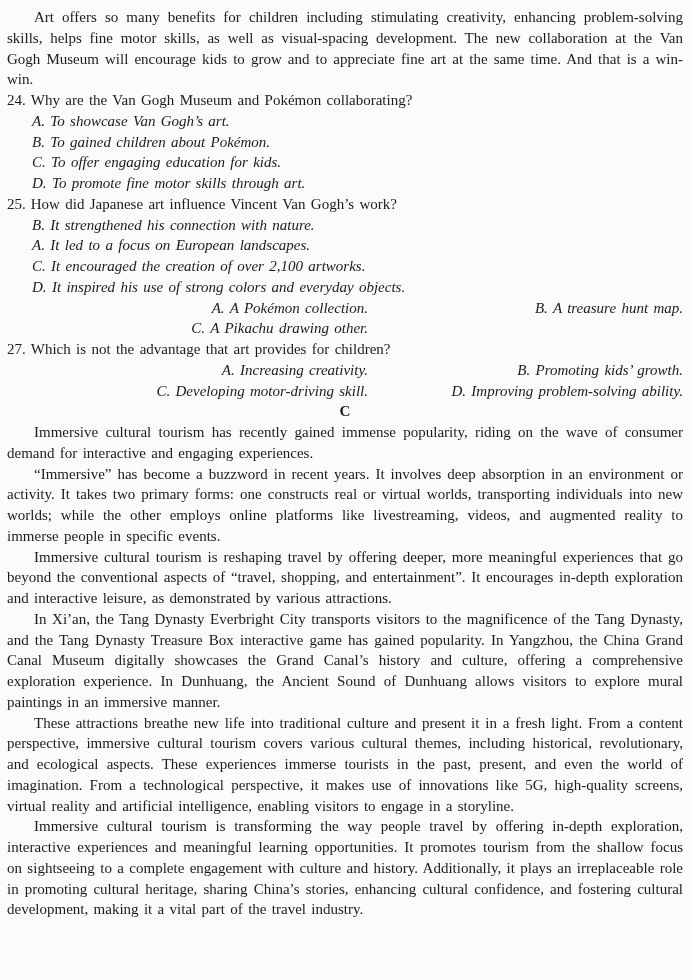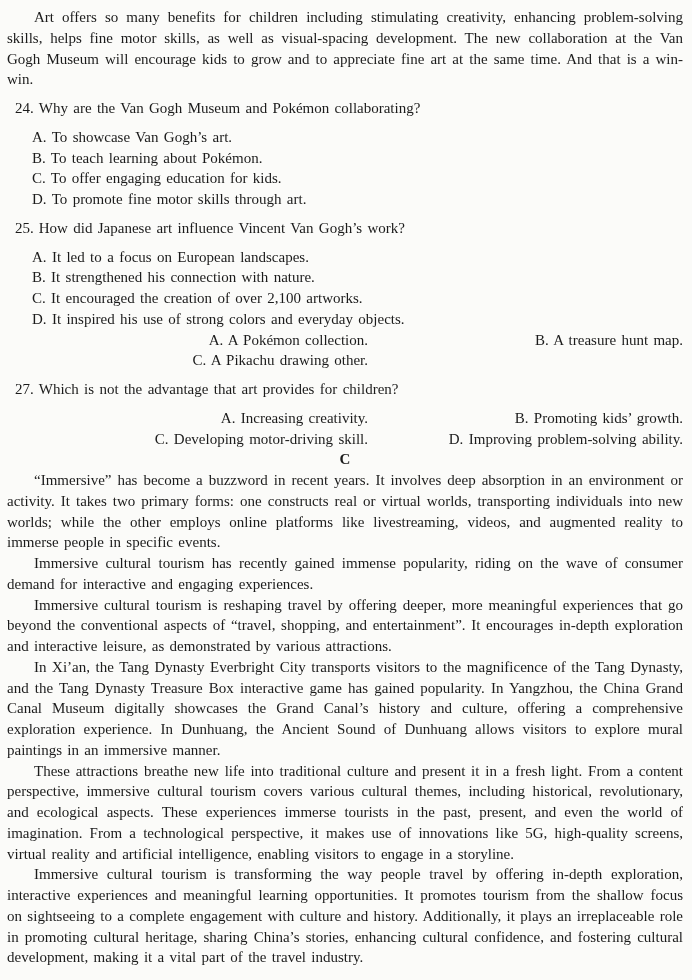--- a/index.html
+++ b/index.html
@@ -16,23 +16,23 @@
     box-sizing: border-box;
     padding: 7px 9px 0 7px;
     overflow: hidden;
     word-spacing: 1.6px;
   }
   .para {
     margin: 0;
     text-align: justify;
   }
   .indent { text-indent: 27px; }
-  .q-stem { margin: 8px; }
+  .q-stem { margin: 0; }
   .q-num { margin-right: 5px; }
-  .opt { padding-left: 25px; }
+  .opt { padding-left: 25px; font-style: italic; }
   .opt-grid {
     display: grid;
     grid-template-columns: 336px 1fr;
     padding-left: 25px;
     text-align: right;
   }
   .opt-grid .opt { padding-left: 0; }
   .sec-label {
     text-align: center;
     font-weight: bold;
@@ -42,29 +42,29 @@
 </head>
 <body>
 
 <div class="page">
 
   <p class="para indent">Art offers so many benefits for children including stimulating creativity, enhancing problem-solving skills, helps fine motor skills, as well as visual-spacing development. The new collaboration at the Van Gogh Museum will encourage kids to grow and to appreciate fine art at the same time. And that is a win-win.</p>
 
   <div>
     <p class="q-stem"><span class="q-num">24.</span><span>Why are the Van Gogh Museum and Pokémon collaborating?</span></p>
     <div class="opt">A. To showcase Van Gogh’s art.</div>
-    <div class="opt">B. To teach learning about Pokémon.</div>
+    <div class="opt">B. To gained children about Pokémon.</div>
     <div class="opt">C. To offer engaging education for kids.</div>
     <div class="opt">D. To promote fine motor skills through art.</div>
   </div>
 
   <div>
     <p class="q-stem"><span class="q-num">25.</span><span>How did Japanese art influence Vincent Van Gogh’s work?</span></p>
+    <div class="opt">B. It strengthened his connection with nature.</div>
     <div class="opt">A. It led to a focus on European landscapes.</div>
-    <div class="opt">B. It strengthened his connection with nature.</div>
     <div class="opt">C. It encouraged the creation of over 2,100 artworks.</div>
     <div class="opt">D. It inspired his use of strong colors and everyday objects.</div>
   </div>
 
   <div>
     <div class="opt-grid">
       <div class="opt">A. A Pokémon collection.</div>
       <div class="opt">B. A treasure hunt map.</div>
       <div class="opt">C. A Pikachu drawing other.</div>
     </div>
@@ -75,20 +75,20 @@
     <div class="opt-grid">
       <div class="opt">A. Increasing creativity.</div>
       <div class="opt">B. Promoting kids’ growth.</div>
       <div class="opt">C. Developing motor-driving skill.</div>
       <div class="opt">D. Improving problem-solving ability.</div>
     </div>
   </div>
 
   <p class="sec-label">C</p>
 
+  <p class="para indent">Immersive cultural tourism has recently gained immense popularity, riding on the wave of consumer demand for interactive and engaging experiences.</p>
   <p class="para indent">“Immersive” has become a buzzword in recent years. It involves deep absorption in an environment or activity. It takes two primary forms: one constructs real or virtual worlds, transporting individuals into new worlds; while the other employs online platforms like livestreaming, videos, and augmented reality to immerse people in specific events.</p>
-  <p class="para indent">Immersive cultural tourism has recently gained immense popularity, riding on the wave of consumer demand for interactive and engaging experiences.</p>
   <p class="para indent">Immersive cultural tourism is reshaping travel by offering deeper, more meaningful experiences that go beyond the conventional aspects of “travel, shopping, and entertainment”. It encourages in-depth exploration and interactive leisure, as demonstrated by various attractions.</p>
   <p class="para indent">In Xi’an, the Tang Dynasty Everbright City transports visitors to the magnificence of the Tang Dynasty, and the Tang Dynasty Treasure Box interactive game has gained popularity. In Yangzhou, the China Grand Canal Museum digitally showcases the Grand Canal’s history and culture, offering a comprehensive exploration experience. In Dunhuang, the Ancient Sound of Dunhuang allows visitors to explore mural paintings in an immersive manner.</p>
   <p class="para indent">These attractions breathe new life into traditional culture and present it in a fresh light. From a content perspective, immersive cultural tourism covers various cultural themes, including historical, revolutionary, and ecological aspects. These experiences immerse tourists in the past, present, and even the world of imagination. From a technological perspective, it makes use of innovations like 5G, high-quality screens, virtual reality and artificial intelligence, enabling visitors to engage in a storyline.</p>
   <p class="para indent">Immersive cultural tourism is transforming the way people travel by offering in-depth exploration, interactive experiences and meaningful learning opportunities. It promotes tourism from the shallow focus on sightseeing to a complete engagement with culture and history. Additionally, it plays an irreplaceable role in promoting cultural heritage, sharing China’s stories, enhancing cultural confidence, and fostering cultural development, making it a vital part of the travel industry.</p>
 
 </div>
 
 </body></html>

